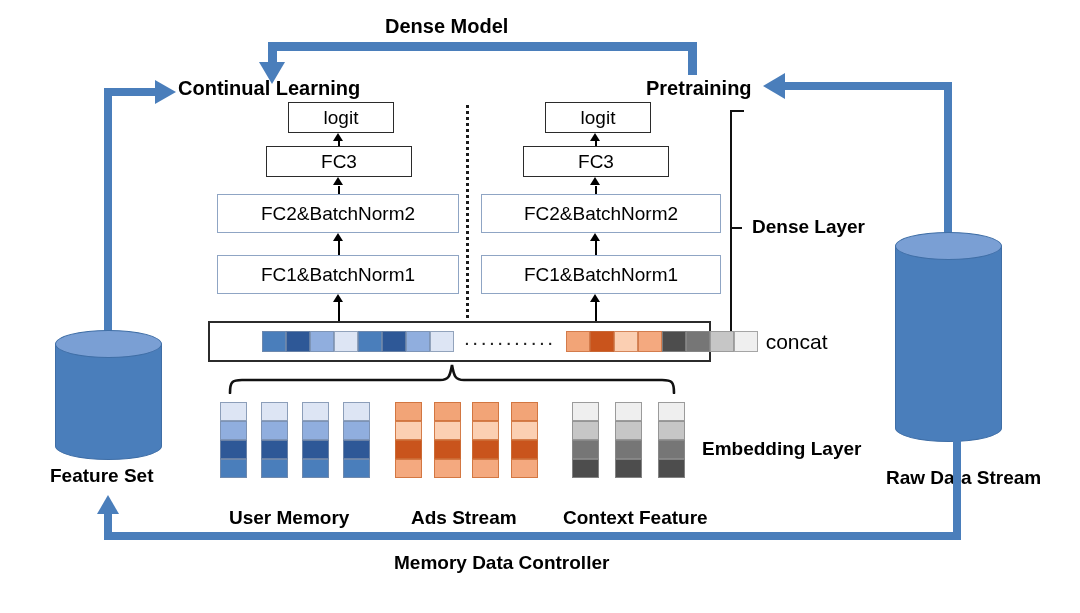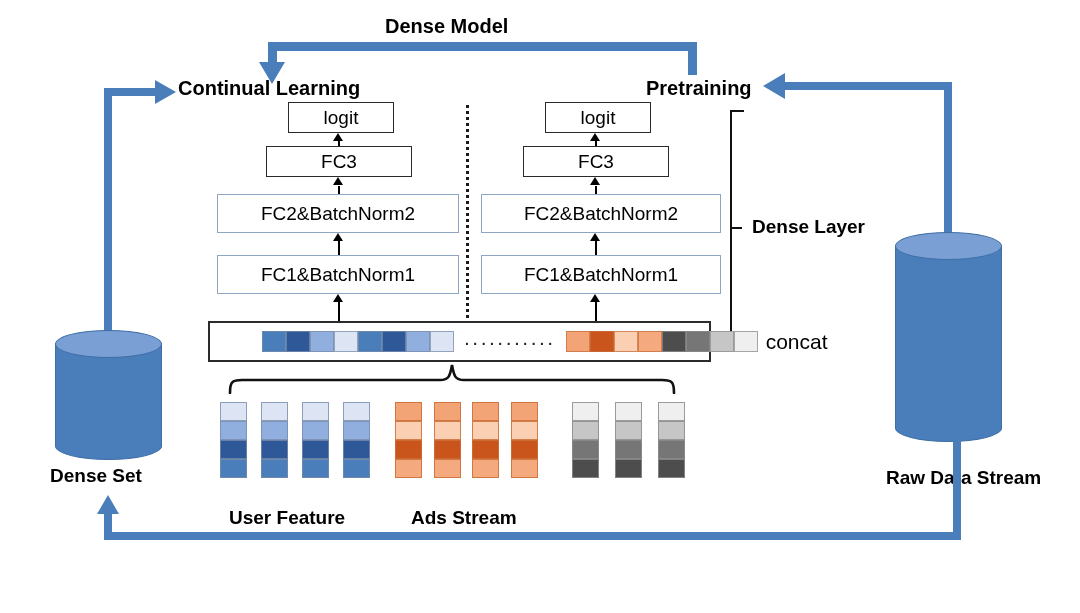--- a/index.html
+++ b/index.html
@@ -329,39 +329,42 @@
     <div class="fcell g" style="background:#767676;"></div>
     <div class="fcell g" style="background:#4d4d4d;"></div>
   </div>
   <div class="fcol" style="left:658px; top:402px;">
     <div class="fcell g" style="background:#efefef;"></div>
     <div class="fcell g" style="background:#c6c6c6;"></div>
     <div class="fcell g" style="background:#767676;"></div>
     <div class="fcell g" style="background:#4d4d4d;"></div>
   </div>
 
-
-  <div class="lbl lbl-bold" style="left:229px; top:508px;">User Feature</div>
+  <div class="lbl lbl-bold" style="left:702px; top:439px;">Embedding Layer</div>
+
+  <div class="lbl lbl-bold" style="left:229px; top:508px;">User Memory</div>
   <div class="lbl lbl-bold" style="left:411px; top:508px;">Ads Stream</div>
+  <div class="lbl lbl-bold" style="left:563px; top:508px;">Context Feature</div>
 
   <div class="cyl" style="left:55px; top:330px; width:107px; height:130px;">
     <div class="body" style="top:14px; height:102px;"></div>
     <div class="bot" style="bottom:0; height:28px;"></div>
     <div class="body" style="top:14px; height:102px;"></div>
     <div class="top" style="top:0; height:28px;"></div>
   </div>
-  <div class="lbl lbl-bold" style="left:50px; top:466px;">Dense Set</div>
+  <div class="lbl lbl-bold" style="left:50px; top:466px;">Feature Set</div>
 
   <div class="cyl" style="left:895px; top:232px; width:107px; height:210px;">
     <div class="body" style="top:14px; height:182px;"></div>
     <div class="bot" style="bottom:0; height:28px;"></div>
     <div class="body" style="top:14px; height:182px;"></div>
     <div class="top" style="top:0; height:28px;"></div>
   </div>
   <div class="lbl lbl-bold" style="left:886px; top:468px;">Raw Data Stream</div>
 
   <div class="bseg" style="left:953px; top:440px; width:8px; height:100px;"></div>
   <div class="bseg" style="left:104px; top:532px; width:857px; height:8px;"></div>
   <div class="bseg" style="left:104px; top:512px; width:8px; height:28px;"></div>
   <div class="bhead up" style="left:97px; top:495px;"></div>
 
+  <div class="lbl lbl-bold" style="left:394px; top:553px;">Memory Data Controller</div>
 
 </div>
 
 </body></html>

